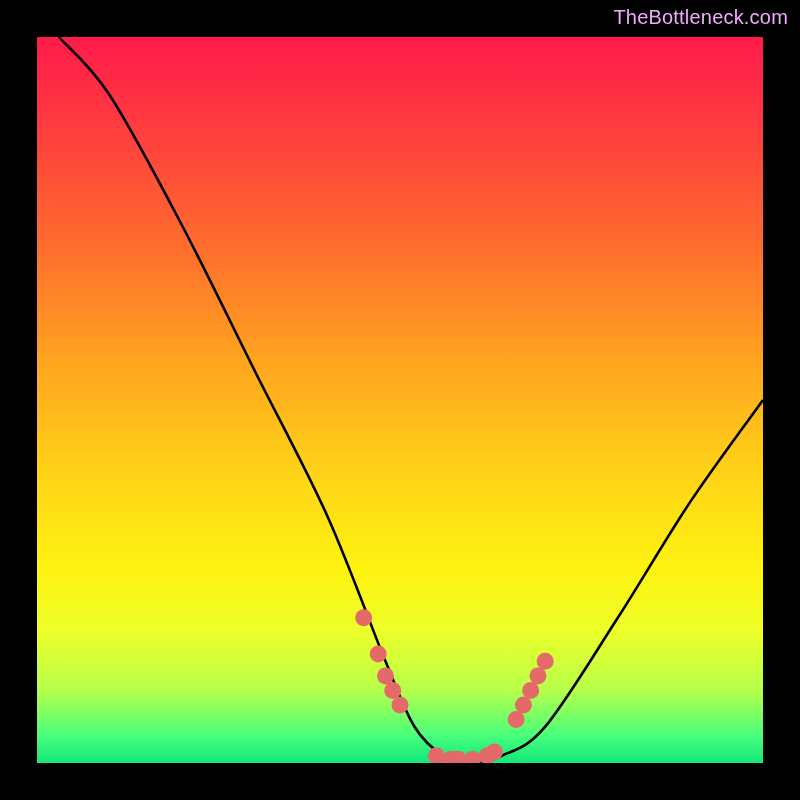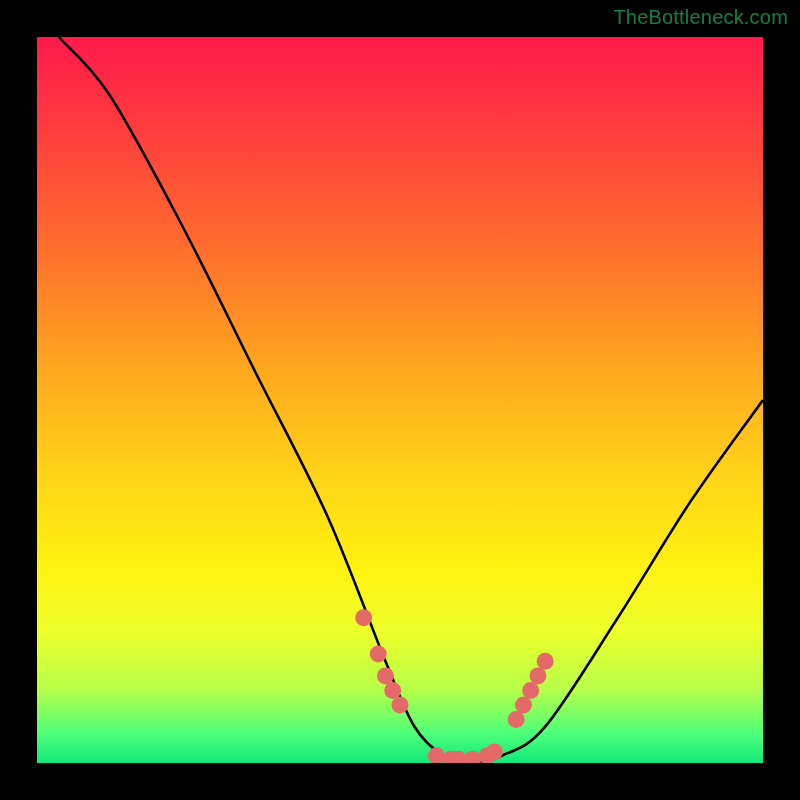--- a/index.html
+++ b/index.html
@@ -33,21 +33,21 @@
       #fff210 73%,
       #ecff2a 82%,
       #b6ff4a 90%,
       #4cff7a 96%,
       #12e87a 100%);
   }
   .watermark {
     position: absolute;
     top: 6px;
     right: 12px;
-    color: #15803d;
+    color: #f0abfc;
     font-size: 20px;
     font-weight: 500;
     letter-spacing: 0.2px;
     user-select: none;
   }
   svg { display: block; }
 </style>
 </head>
 <body>
 

